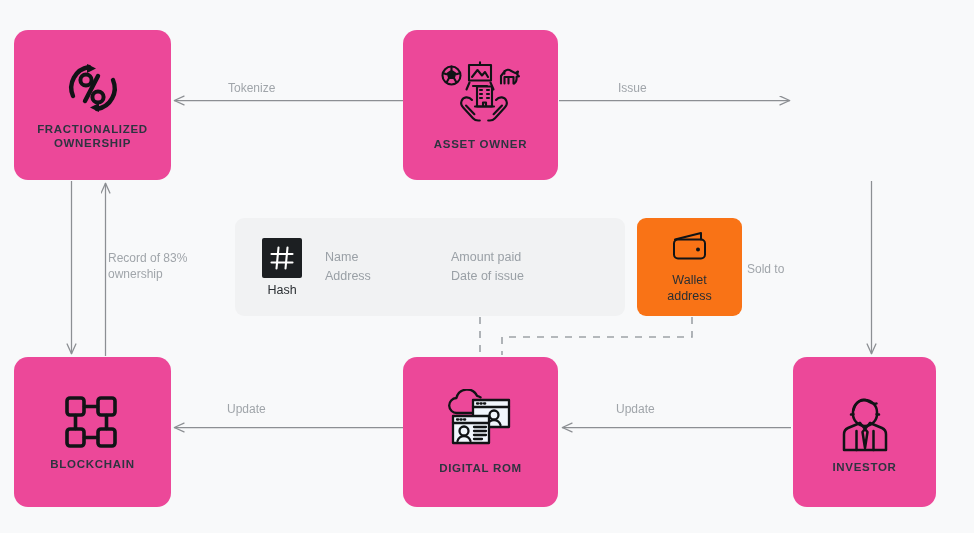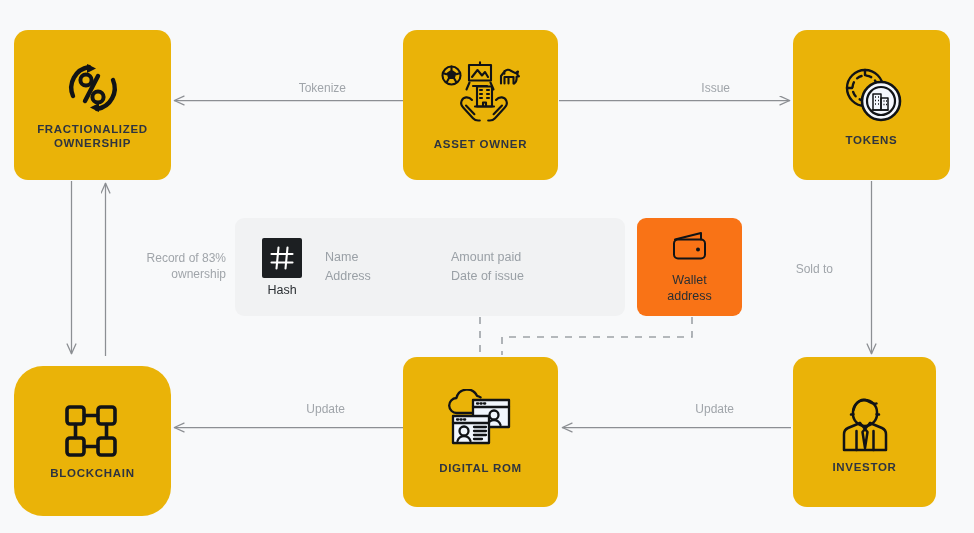--- a/index.html
+++ b/index.html
@@ -9,21 +9,21 @@
     background:#f8f9fa;
     font-family:"Liberation Sans", sans-serif;
     overflow:hidden;
     position:relative;
   }
   #stage{position:absolute;left:0;top:0;width:974px;height:533px;}
 
   
   .node{
     position:absolute;
-    background:#eab308;
+    background:#ec4899;
     border-radius:14px;
     display:flex;
     flex-direction:column;
     align-items:center;
     justify-content:center;
     box-sizing:border-box;
     z-index:3;
   }
   .node .glyph{
     display:flex;align-items:center;justify-content:center;
@@ -35,21 +35,21 @@
     letter-spacing:.7px;
     color:#2e3440;
     text-align:center;
     line-height:1.25;
     white-space:pre-line;
   }
 
   #node-fractionalized{left:14px;top:30px;width:157px;height:150px;}
   #node-asset-owner   {left:403px;top:30px;width:155px;height:150px;}
   #node-tokens        {left:793px;top:30px;width:157px;height:150px;}
-  #node-blockchain    {left:14px;top:366px;width:157px;height:150px;border-radius:29px;}
+  #node-blockchain    {left:14px;top:357px;width:157px;height:150px;}
   #node-digital-rom   {left:403px;top:357px;width:155px;height:150px;}
   #node-investor      {left:793px;top:357px;width:143px;height:150px;}
 
   
   #info-panel{
     position:absolute;left:235px;top:218px;width:390px;height:98px;
     background:#f1f2f3;border-radius:9px;
     display:flex;align-items:center;
     box-sizing:border-box;padding:0 0 0 18px;
     z-index:3;
@@ -79,21 +79,21 @@
   #wallet-label{
     font-size:12.5px;color:#2b2f33;text-align:center;line-height:16px;
     margin-top:6px;white-space:pre-line;
   }
 
   
   .edge-label{
     position:absolute;
     font-size:12px;
     color:#a0a5aa;
-    text-align:right;
+    text-align:left;
     line-height:16px;
     white-space:pre-line;
     z-index:4;
   }
   #lbl-tokenize{left:228px;top:80px;width:118px;}
   #lbl-issue{left:618px;top:80px;width:112px;}
   #lbl-record{left:108px;top:250px;width:118px;}
   #lbl-soldto{left:747px;top:261px;width:86px;}
   #lbl-update-left{left:227px;top:401px;width:118px;}
   #lbl-update-right{left:616px;top:401px;width:118px;}
@@ -189,40 +189,20 @@
           <path d="M35,41 c-3.5,-4 -8.8,-3.2 -10.4,0.9 -1,2.5 0.1,5.1 1.8,6.9 l9.6,10.4 a7,7 0 0 0 5.2,2.3 h1.6"></path>
           <path d="M29,46.5 l8.4,8.7"></path>
           <path d="M59,41 c3.5,-4 8.8,-3.2 10.4,0.9 1,2.5 -0.1,5.1 -1.8,6.9 l-9.6,10.4 a7,7 0 0 1 -5.2,2.3 h-1.6"></path>
           <path d="M65,46.5 l-8.4,8.7"></path>
         </g>
       </svg>
     </span>
     <span class="nlabel">ASSET OWNER</span>
   </div>
 
-  <div class="node" id="node-tokens">
-    <span class="glyph">
-      <svg width="68" height="64" viewBox="0 0 68 64" aria-hidden="true">
-        <g fill="none" stroke="#111316" stroke-width="2.4" stroke-linecap="round" stroke-linejoin="round">
-          <circle cx="27" cy="25" r="18"></circle>
-          <circle cx="27" cy="25" r="12.5" stroke-dasharray="5 5"></circle>
-          <path d="M27,7 v5 M27,38 v5 M9,25 h5 M40,25 h5"></path>
-        </g>
-        <circle cx="43" cy="38" r="19" fill="#f4f7fd" stroke="#111316" stroke-width="2.6"></circle>
-        <circle cx="43" cy="38" r="14" fill="none" stroke="#111316" stroke-width="2.2"></circle>
-        <g fill="none" stroke="#111316" stroke-width="1.5" stroke-linejoin="round">
-          <rect x="35" y="31" width="8" height="16"></rect>
-          <rect x="43" y="35" width="7" height="12"></rect>
-          <path d="M37,34 h1 M40,34 h1 M37,37.5 h1 M40,37.5 h1 M37,41 h1 M40,41 h1 M45.5,38 h1 M48,38 h1 M45.5,41.5 h1 M48,41.5 h1"></path>
-          <path d="M33.5,47 h17"></path>
-        </g>
-      </svg>
-    </span>
-    <span class="nlabel">TOKENS</span>
-  </div>
 
   <div class="node" id="node-blockchain">
     <span class="glyph">
       <svg width="62" height="58" viewBox="0 0 62 58" aria-hidden="true">
         <g fill="none" stroke="#111316" stroke-width="3.6" stroke-linecap="round" stroke-linejoin="round">
           <rect x="5" y="5" width="17" height="17" rx="3"></rect>
           <rect x="36" y="5" width="17" height="17" rx="3"></rect>
           <rect x="5" y="36" width="17" height="17" rx="3"></rect>
           <rect x="36" y="36" width="17" height="17" rx="3"></rect>
           <path d="M22.5,13.5 h13 M22.5,44.5 h13 M13.5,22.5 v13 M44.5,22.5 v13"></path>

